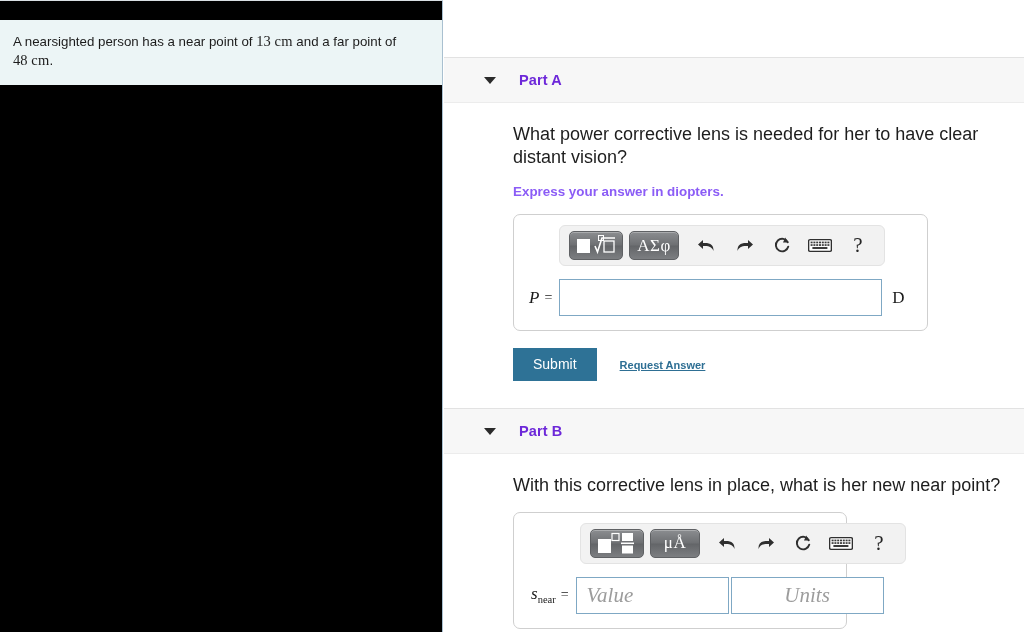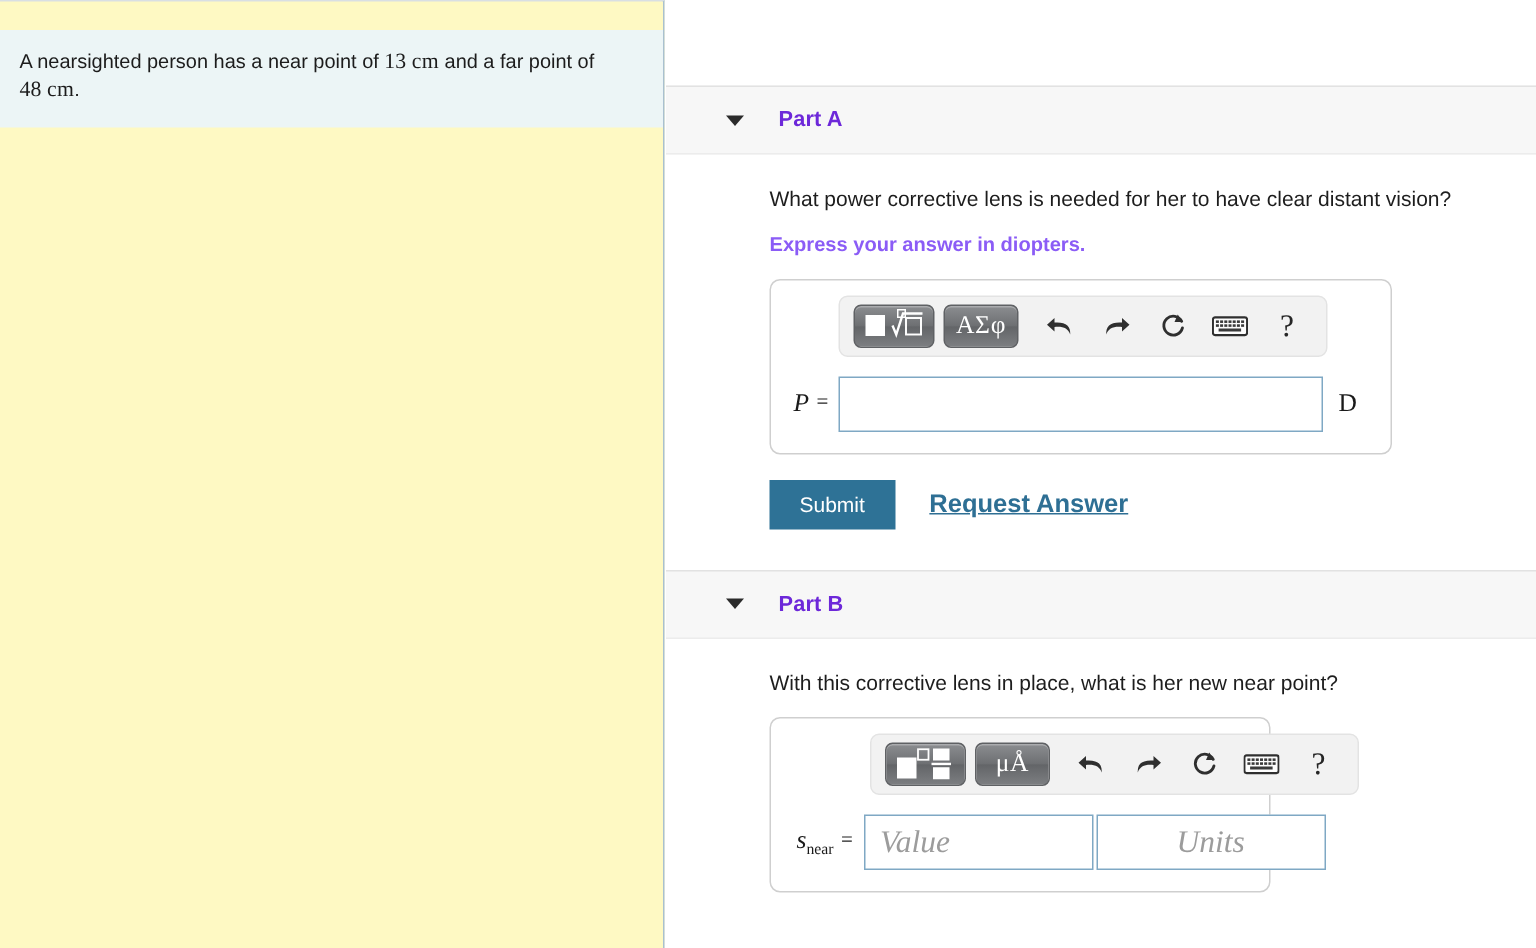--- a/index.html
+++ b/index.html
@@ -16,21 +16,21 @@
     height: 632px;
     background: #ffffff;
   }
 
   
   #left-panel {
     position: absolute;
     left: 0; top: 0;
     width: 443px;
     height: 632px;
-    background: #fef9c3;
+    background: #000000;
     border-top: 1px solid #d9dfe3;
     border-right: 1px solid #a9c0d0;
   }
   #problem-statement {
     margin-top: 19px;
     background: #ecf5f6;
     padding: 12px 14px 14px 13px;
     color: #1c1c1c;
     font-size: 13.3px;
     line-height: 1.33;
@@ -78,21 +78,21 @@
     margin-left: 23px;
     font-size: 14.5px;
     font-weight: bold;
     color: #6d28d9;
     letter-spacing: .1px;
   }
 
   .part-body { padding: 0 0 0 69px; }
 
   .question-text {
-    font-size: 14px;
+    font-size: 18px;
     color: #1d1d1d;
     padding-top: 20px;
     line-height: 1.3;
   }
   .instruction-text {
     font-size: 13.4px;
     font-weight: bold;
     color: #8b5cf6;
     padding-top: 13px;
     line-height: 1.3;
@@ -224,21 +224,21 @@
     border: none;
     font-family: "Liberation Sans", sans-serif;
     font-size: 14px;
     padding: 9px 20px 10px 20px;
     cursor: pointer;
     line-height: 1;
   }
   .request-link {
     margin-left: 23px;
     color: #2e6f94;
-    font-size: 17px;
+    font-size: 11px;
     font-weight: bold;
     text-decoration: underline;
     cursor: pointer;
   }
 </style>
 </head>
 <body>
 
 <div id="app">
 

